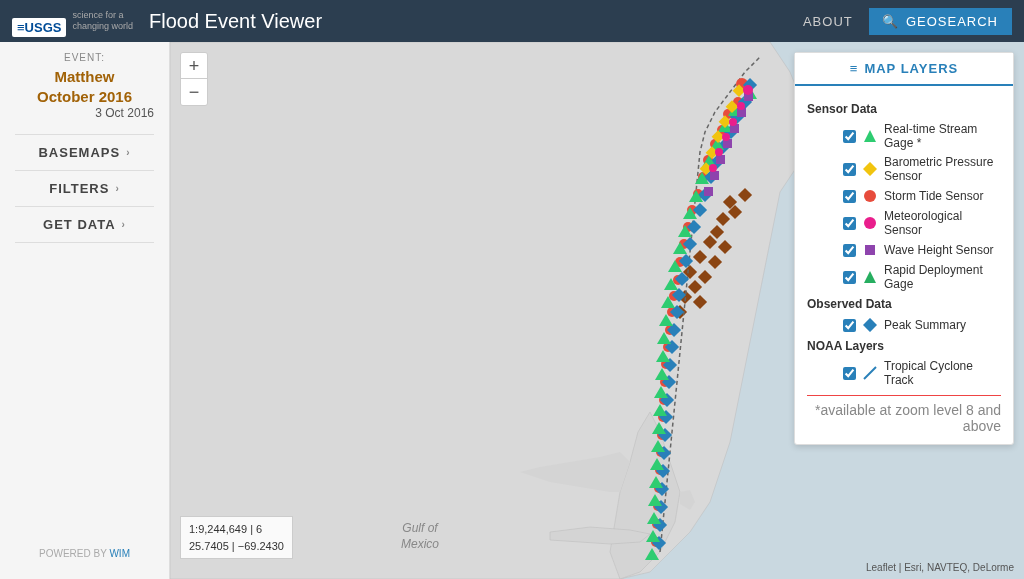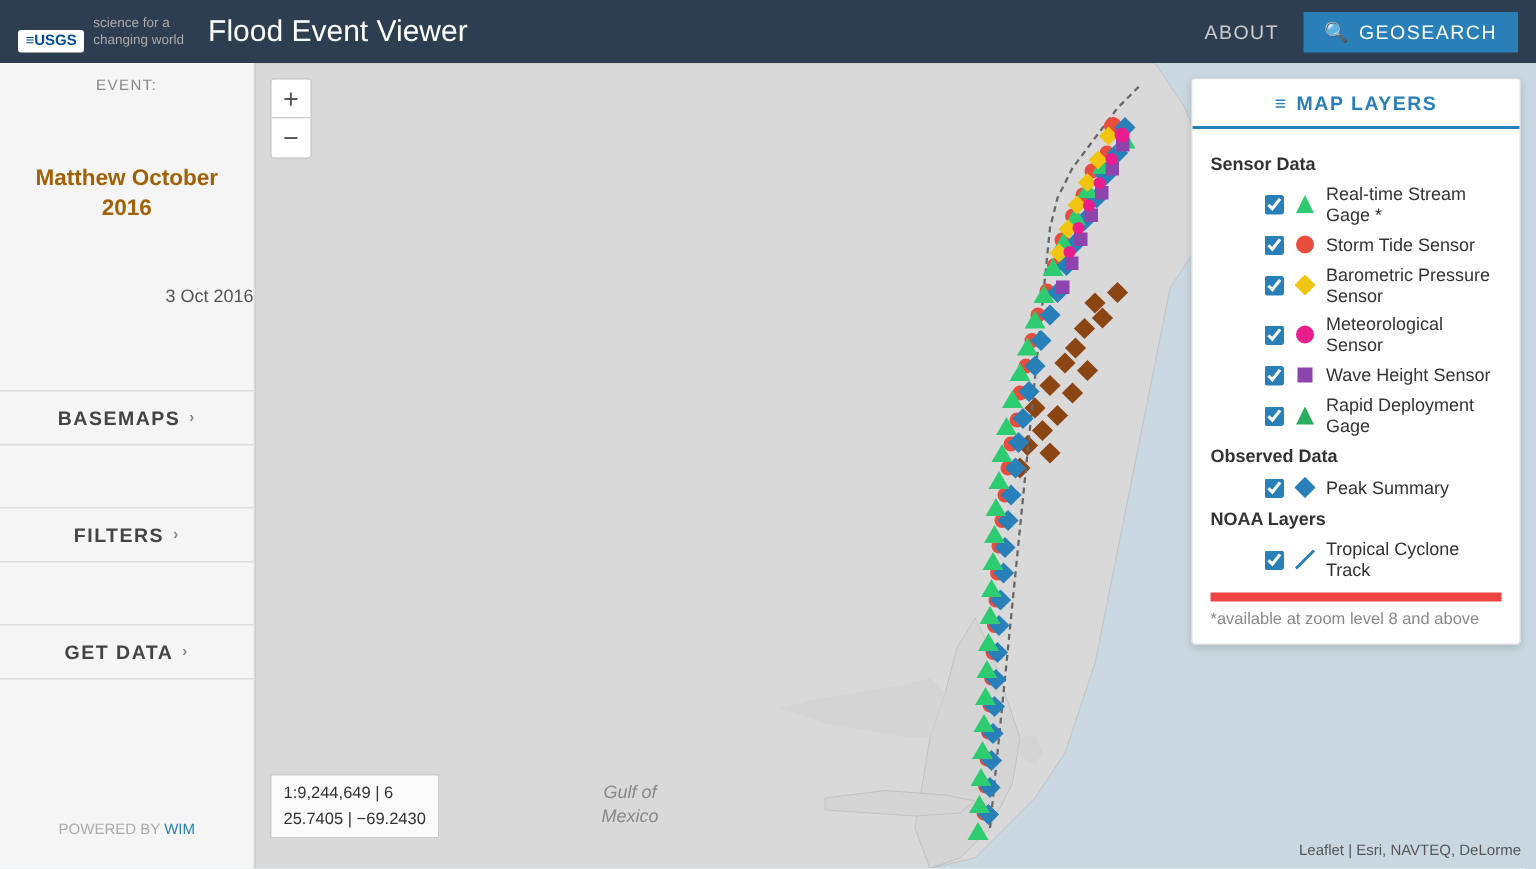--- a/index.html
+++ b/index.html
@@ -16,21 +16,21 @@
     }
     #usgs-logo {
       display: flex;
       align-items: center;
       gap: 6px;
     }
     .usgs-badge {
       background: white;
       color: #004c97;
       font-weight: bold;
-      font-size: 10px;
+      font-size: 13px;
       padding: 2px 5px;
       border-radius: 2px;
       display: inline-block;
       margin-top: 12px;
     }
     .usgs-tagline {
       color: #aaa;
       font-size: 9px;
       line-height: 1.2;
     }
@@ -67,23 +67,22 @@
       height: 537px;
     }
 
     
     #sidebar {
       width: 170px;
       background: #f5f5f5;
       border-right: 1px solid #ddd;
       display: flex;
       flex-direction: column;
-      padding: 10px 0;
+      padding: 10px 15px;
       flex-shrink: 0;
-      gap: 42px;
     }
     .event-label {
       color: #888;
       font-size: 10px;
       letter-spacing: 1px;
       text-align: center;
       margin-bottom: 4px;
     }
     .event-name {
       color: #a16207;
@@ -237,25 +236,26 @@
       display: inline-flex;
       align-items: center;
       justify-content: center;
       flex-shrink: 0;
     }
     .layer-label {
       color: #333;
       font-size: 12px;
     }
     .layers-footnote {
-      font-size: 11px;
+      font-size: 14px;
       color: #888;
       margin-top: 8px;
       padding-top: 6px;
-      border-top: 6px solid #ef4444;
+      border-top: 1px solid #ef4444;
+      text-align: right;
     }
 
     
     #map-svg {
       width: 100%;
       height: 100%;
       position: absolute;
       top: 0; left: 0;
     }
   </style>
@@ -492,34 +492,34 @@
                 <polygon points="7,1 1,13 13,13" fill="#2ecc71"></polygon>
               </svg>
           </div>
           <span class="layer-label">Real-time Stream Gage *</span>
         </div>
 
         <div class="layer-item">
           <input type="checkbox" checked="" style="">
           <div class="layer-icon">
             <svg width="14" height="14" viewBox="0 0 14 14">
+                <rect x="2" y="2" width="10" height="10" fill="#f1c40f" transform="rotate(45,7,7)"></rect>
+              </svg>
+          </div>
+          <span class="layer-label">Barometric Pressure Sensor</span>
+        </div>
+
+        <div class="layer-item">
+          <input type="checkbox" checked="" style="">
+          <div class="layer-icon">
+            <svg width="14" height="14" viewBox="0 0 14 14">
                 <circle cx="7" cy="7" r="6" fill="#e74c3c"></circle>
               </svg>
           </div>
           <span class="layer-label">Storm Tide Sensor</span>
-        </div>
-
-        <div class="layer-item">
-          <input type="checkbox" checked="" style="">
-          <div class="layer-icon">
-            <svg width="14" height="14" viewBox="0 0 14 14">
-                <rect x="2" y="2" width="10" height="10" fill="#f1c40f" transform="rotate(45,7,7)"></rect>
-              </svg>
-          </div>
-          <span class="layer-label">Barometric Pressure Sensor</span>
         </div>
 
         <div class="layer-item">
           <input type="checkbox" checked="" style="">
           <div class="layer-icon">
             <svg width="14" height="14" viewBox="0 0 14 14">
                 <circle cx="7" cy="7" r="6" fill="#e91e8c"></circle>
               </svg>
           </div>
           <span class="layer-label">Meteorological Sensor</span>

